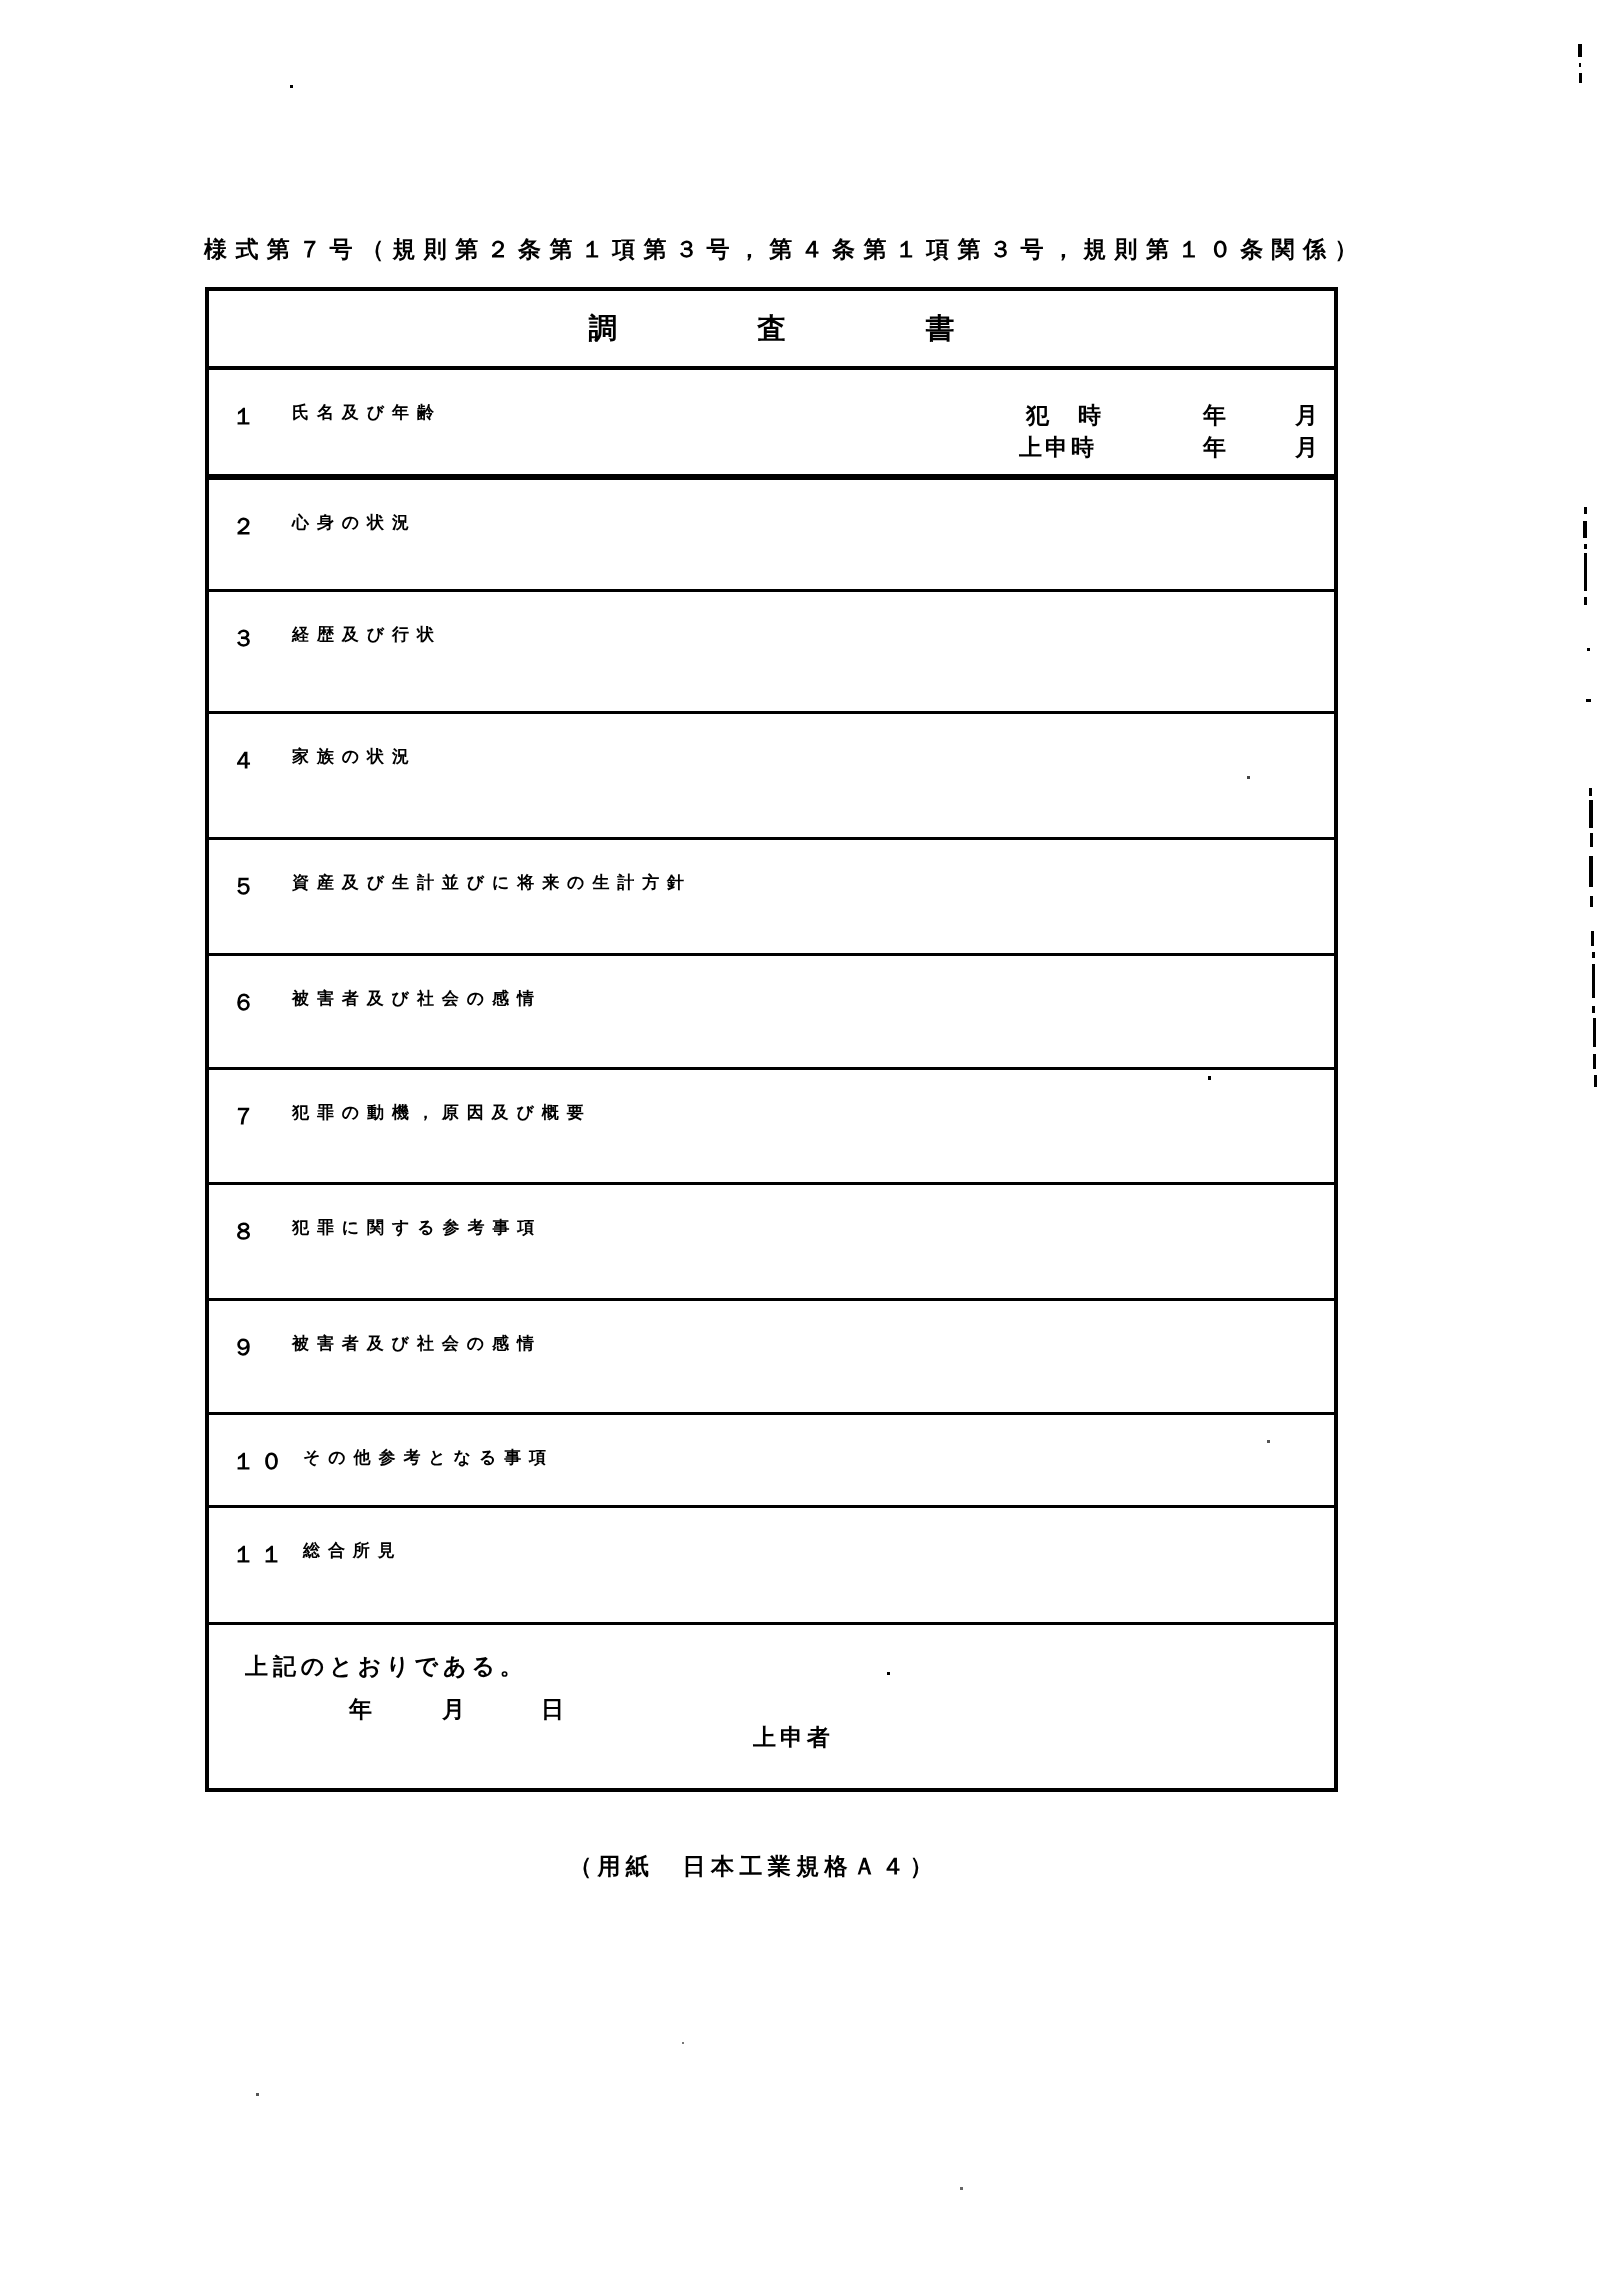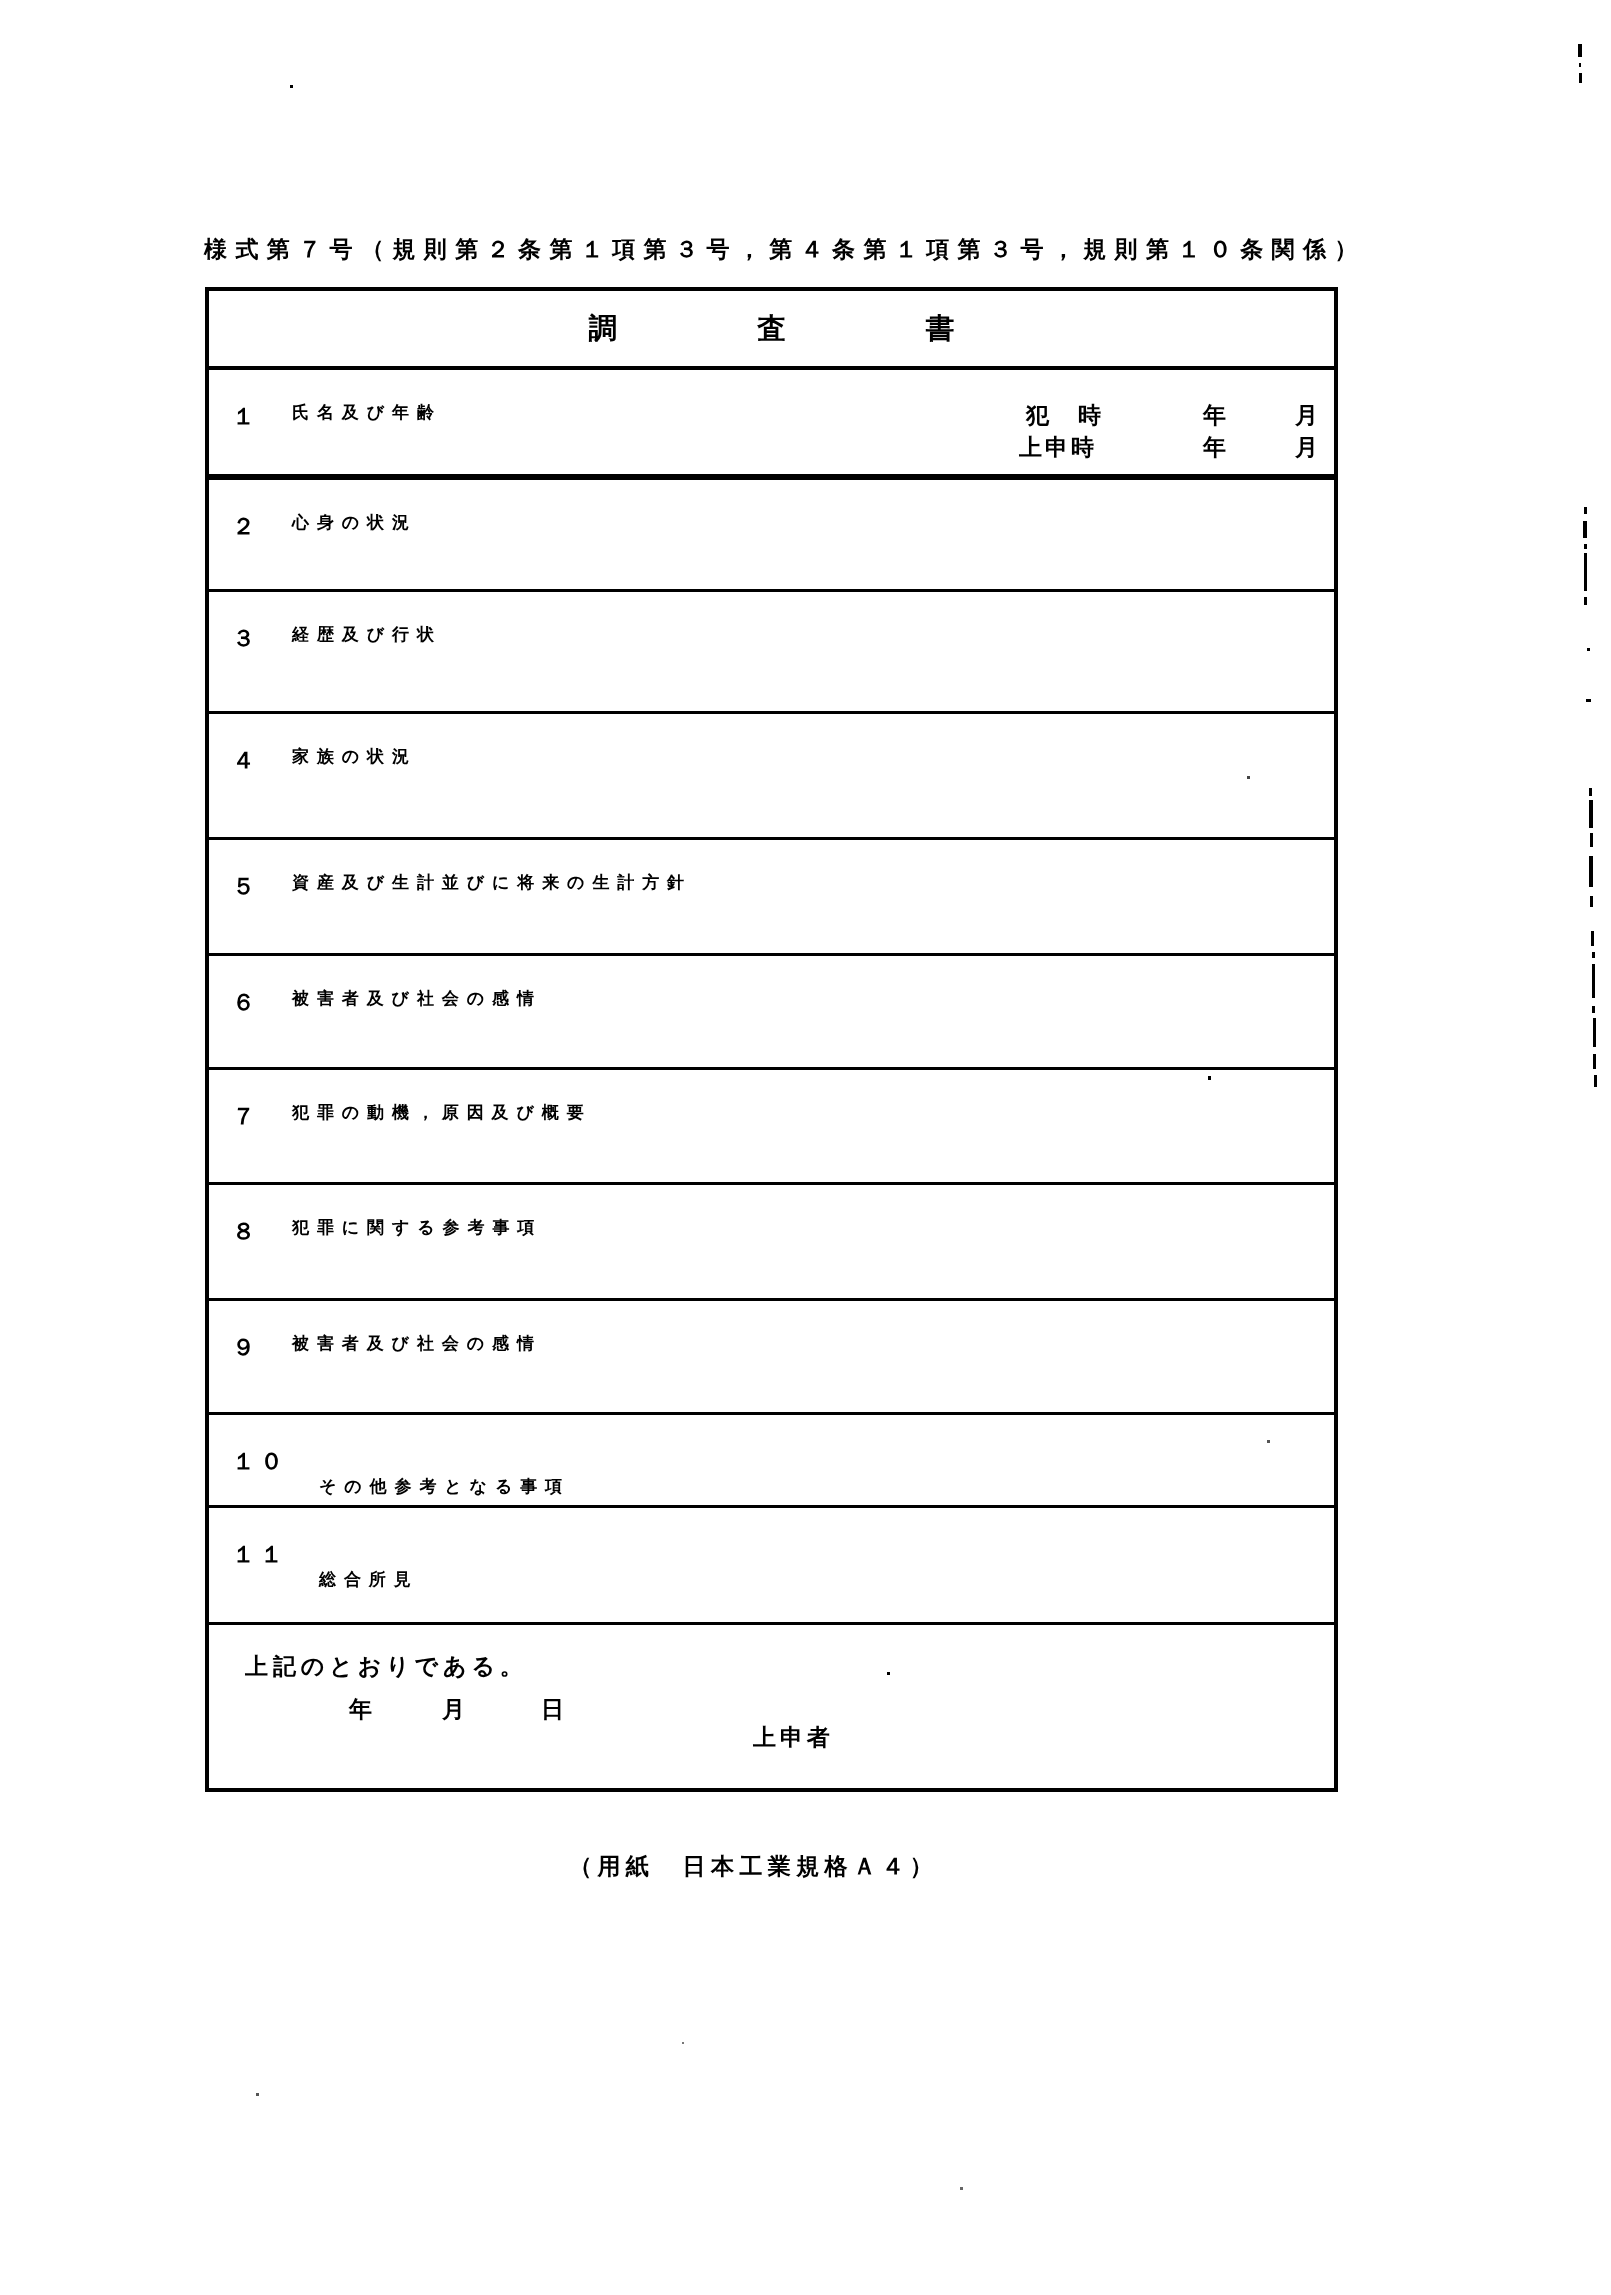--- a/index.html
+++ b/index.html
@@ -27,21 +27,21 @@
     box-sizing:border-box;
     border-bottom:3.4px solid #000;
     width:100%;
   }
   .title-row{
     display:flex;justify-content:center;align-items:center;gap:140px;
     font-size:28.6px;
   }
   .no{position:absolute;left:23px;top:30.5px;font-size:23px;letter-spacing:4.9px;white-space:nowrap;}
   .lbl{position:absolute;left:83px;top:30.5px;font-size:17px;letter-spacing:7.9px;white-space:nowrap;}
-  .trow.wide .lbl{left:110px;margin-top:29px;}
+  .trow.wide .lbl{left:94px;}
   .r1r{position:absolute;font-size:23px;letter-spacing:3px;white-space:nowrap;}
   .closing-stmt{position:absolute;left:36px;top:25.6px;font-size:23px;letter-spacing:4.9px;white-space:nowrap;}
   .date-part{position:absolute;top:69px;font-size:23px;white-space:nowrap;}
   .signer{position:absolute;left:544px;top:97px;font-size:23px;letter-spacing:3.9px;white-space:nowrap;}
   .paper-note{
     position:absolute;left:569px;top:1851px;
     font-size:23px;letter-spacing:5.4px;white-space:nowrap;
   }
   .art{position:absolute;background:#000;}
 </style>

